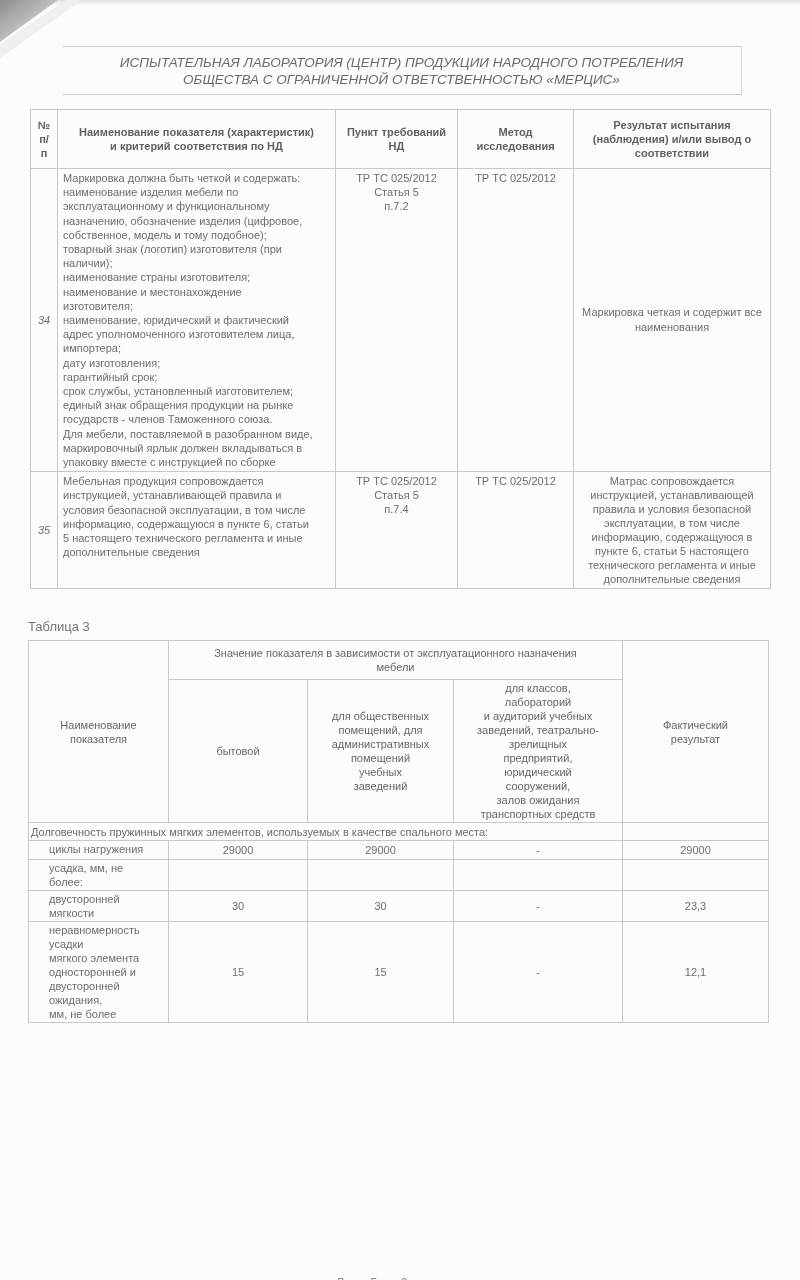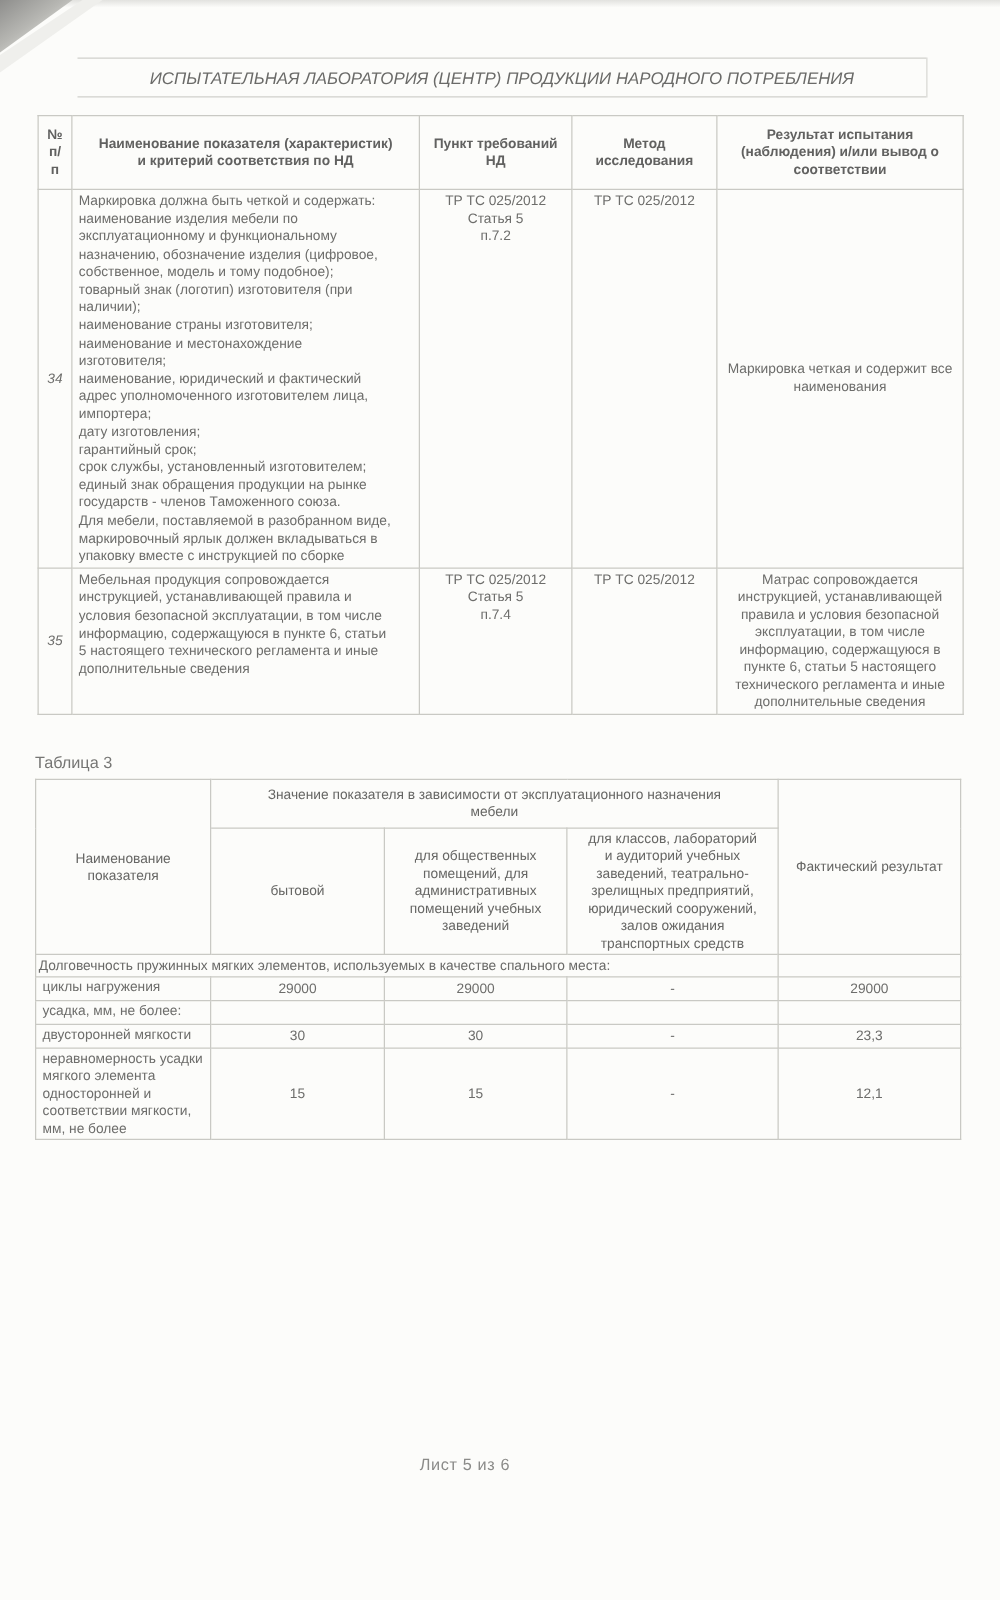--- a/index.html
+++ b/index.html
@@ -79,21 +79,21 @@
   .t3-label{
     margin:30px 0 0 28px;
     font-size:13px;
     color:#77777 5;
     color:#767674;
   }
   .t3{width:740px;margin:6px 0 0 28px;}
   .t3 th,.t3 td{
     border:1px solid #c9c9c4;
     font-size:11px;
-    padding:1px 5px;
+    padding:1px 20px;
     color:#6d6d6b;
     line-height:14px;
   }
   .t3 th{
     font-weight:normal;
     color:#666664;
     text-align:center;
     vertical-align:middle;
     white-space:pre-line;
   }
@@ -132,20 +132,21 @@
         <stop offset="1" stop-color="#e6e6e2"></stop>
       </linearGradient>
     </defs>
     <polygon points="0,58 0,44 66,0 82,0" fill="#efefec"></polygon>
     <polygon points="0,0 58,0 0,42" fill="url(#foldg)"></polygon>
   </svg>
 
   <div class="header-wrap">
     <div class="org-box">
       <div class="org-line">ИСПЫТАТЕЛЬНАЯ ЛАБОРАТОРИЯ (ЦЕНТР) ПРОДУКЦИИ НАРОДНОГО ПОТРЕБЛЕНИЯ</div>
+      <div class="org-line">ОБЩЕСТВА С ОГРАНИЧЕННОЙ ОТВЕТСТВЕННОСТЬЮ «МЕРЦИС»</div>
     </div>
   </div>
 
   <table class="t1">
     <colgroup>
       <col style="width:27px">
         <col style="width:278px">
         <col style="width:122px">
         <col style="width:116px">
         <col style="width:197px">
@@ -275,21 +276,21 @@
         <td class="n">двусторонней мягкости</td>
         <td class="v">30</td>
         <td class="v">30</td>
         <td class="v">-</td>
         <td class="v">23,3</td>
       </tr>
       <tr class="tall">
         <td class="n">неравномерность усадки
 мягкого элемента
 односторонней и
-соответствии мягкости,
+двусторонней ожидания,
 мм, не более</td>
         <td class="v">15</td>
         <td class="v">15</td>
         <td class="v">-</td>
         <td class="v">12,1</td>
       </tr>
     </tbody>
   </table>
 
   <div class="footer">Лист 5 из 6</div>

